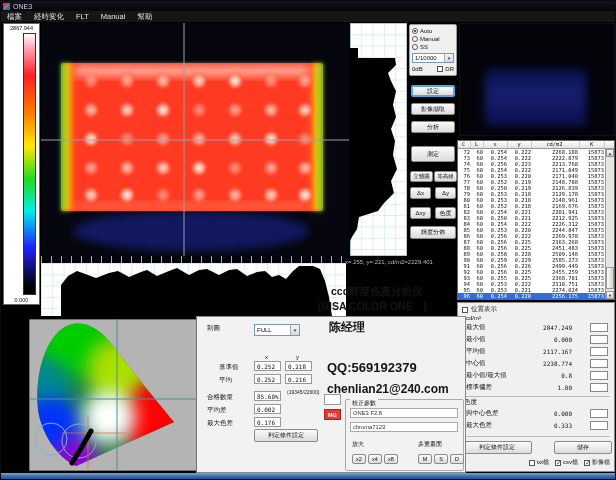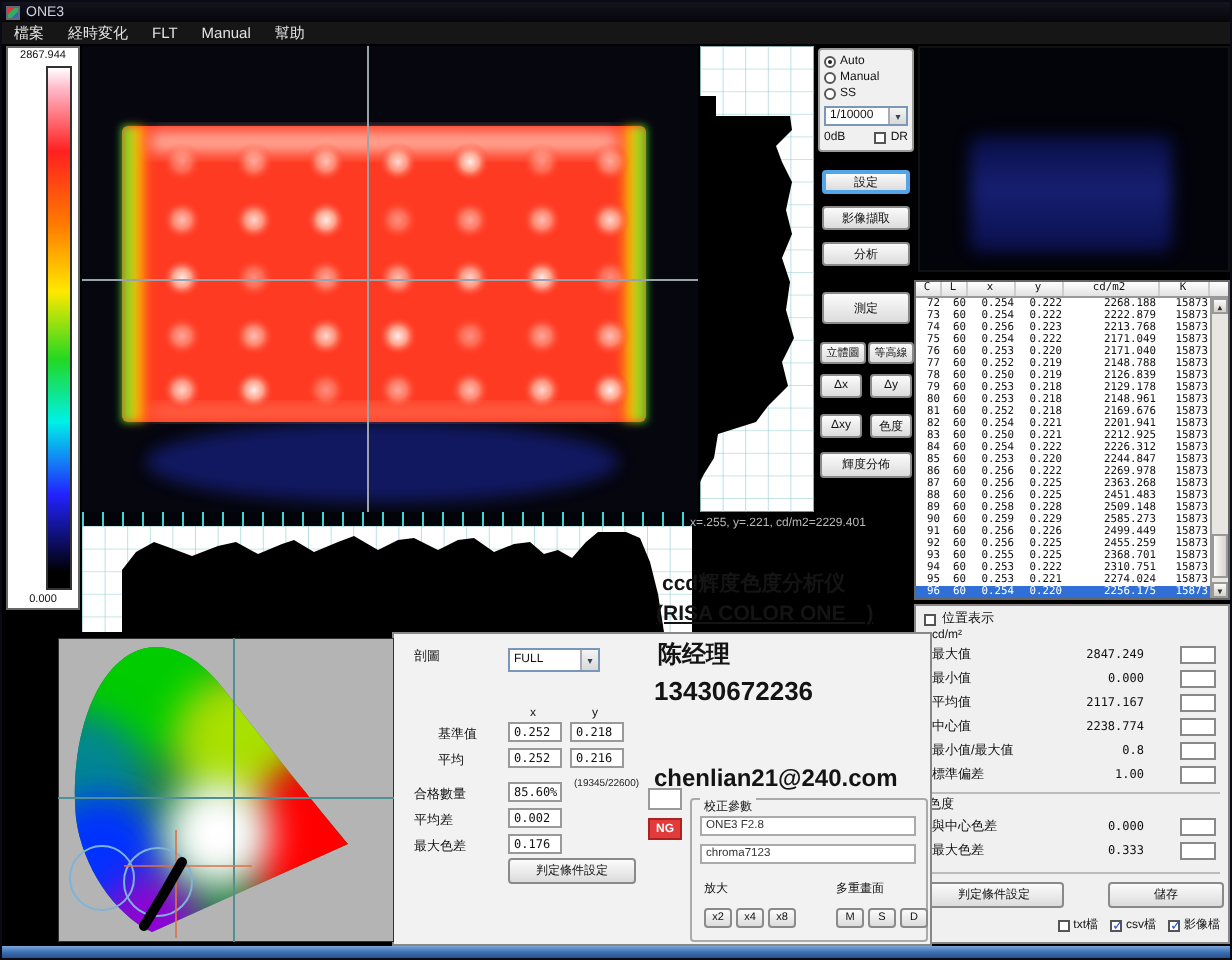--- a/index.html
+++ b/index.html
@@ -129,21 +129,21 @@
     display:flex; align-items:center; padding-left:2px; color:#333; }
   .mini-btn { position:absolute; width:14px; height:10px; background:linear-gradient(#fbfbfb,#dcdcdc); border:1px solid #8a8a8a;
     border-radius:2px; font-size:5.5px; display:flex; align-items:center; justify-content:center; }
 
   
   .cie { position:absolute; left:28px; top:296px; width:168px; height:152px; }
 
   
   .ov { position:absolute; z-index:60; font-weight:bold; color:#141414; white-space:nowrap; }
   .ov1 { left:330px; top:262px; font-size:10.5px; }
-  .ov2 { left:327px; top:277px; font-size:10.5px;text-decoration:underline; }
+  .ov2 { left:317px; top:277px; font-size:10.5px; }
   .ov3 { left:328px; top:296px; font-size:12px; }
   .ov4 { left:326px; top:315px; font-size:13px; }
   .ov5 { left:326px; top:337px; font-size:13px; }
   .ov6 { left:326px; top:359px; font-size:12px; }
   .ov7 { left:326px; top:377px; font-size:11px; color:#2233cc; }
 </style>
 </head>
 <body>
 
 <div class="window">
@@ -665,19 +665,19 @@
       <circle cx="50" cy="122" r="17" fill="none" stroke="#7fb3d9" stroke-width="1"></circle>
       <circle cx="22" cy="120" r="16" fill="none" stroke="#7fb3d9" stroke-width="1"></circle>
       <line x1="33" y1="114" x2="97" y2="114" stroke="#e07040" stroke-width="0.8"></line>
       <line x1="59" y1="96" x2="59" y2="150" stroke="#e07040" stroke-width="0.8"></line>
       <path d="M43,144 L54,126 L62,112" stroke="#000" stroke-width="5" fill="none" stroke-linecap="round"></path>
     </svg>
 
     <div class="ov ov1">ccd辉度色度分析仪</div>
     <div class="ov ov2">(RISA COLOR ONE　)</div>
     <div class="ov ov3">陈经理</div>
-    <div class="ov ov4">13430672236</div>
+    <div class="ov ov5">QQ:569192379</div>
     <div class="ov ov6">chenlian21@240.com</div>
 
   </div>
 
   <div class="bottom-frame"></div>
 </div>
 
 </body></html>

